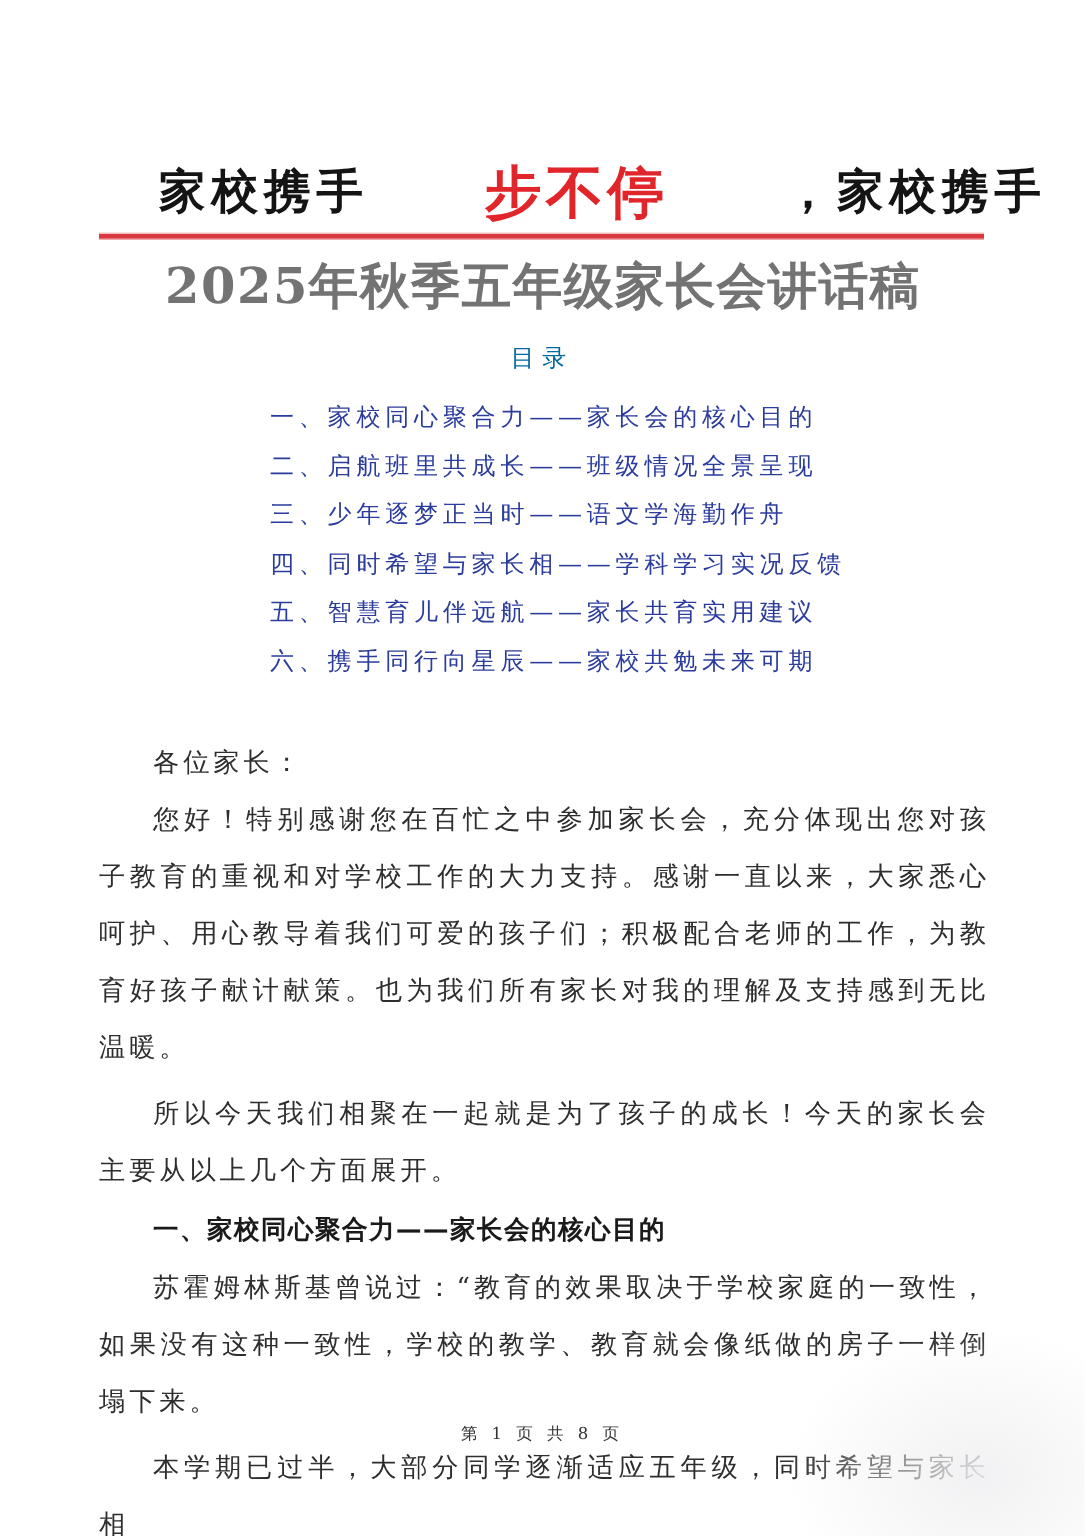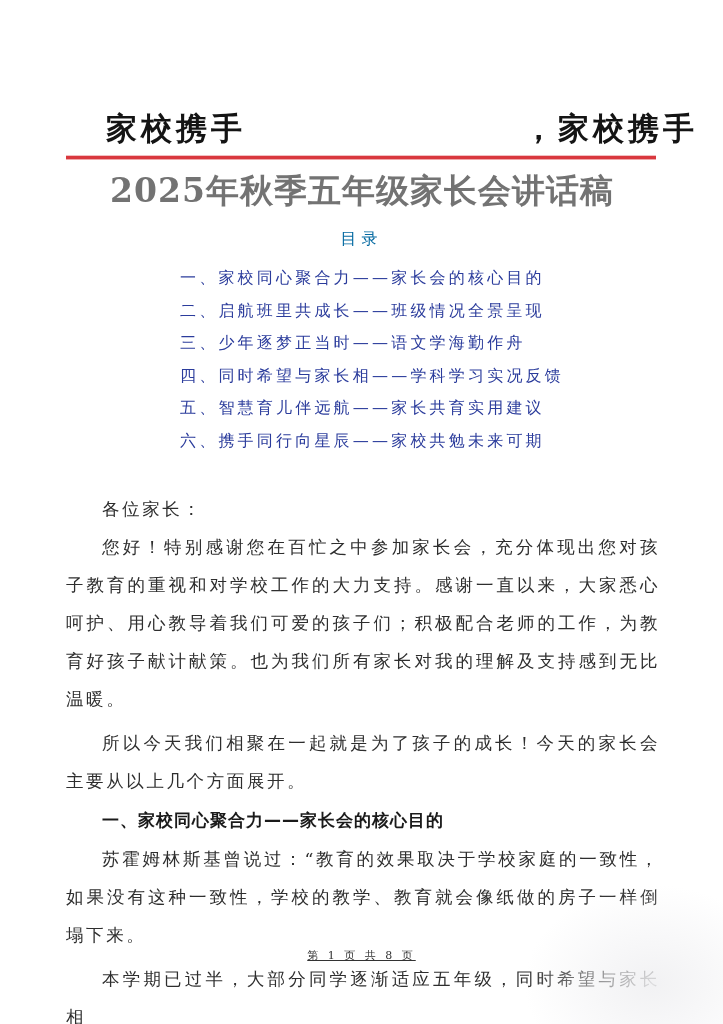--- a/index.html
+++ b/index.html
@@ -122,39 +122,39 @@
   .gap { height: 6px; }
   .footer {
     position: absolute;
     left: 0;
     width: 723px;
     top: 948px;
     text-align: center;
     font-size: 11px;
     color: #333333;
     letter-spacing: 3px;
-    text-decoration: underline;
   }
   .corner-shade {
     position: absolute;
     right: -60px;
     bottom: -60px;
     width: 260px;
     height: 200px;
     border-radius: 50%;
     background: radial-gradient(ellipse at center, rgba(240,240,242,0.9) 0%, rgba(255,255,255,0) 70%);
   }
 </style>
 </head>
 <body>
 
 <div class="page">
 
   <div class="banner">
     <span class="seg black">家校携手</span>
+    <span class="seg red">步不停</span>
     <span class="seg black">，家校携手</span>
   </div>
 
   <div class="divider"></div>
 
   <div class="doc-title">2025年秋季五年级家长会讲话稿</div>
 
   <div class="toc-heading">目录</div>
 
   <ul class="toc">

